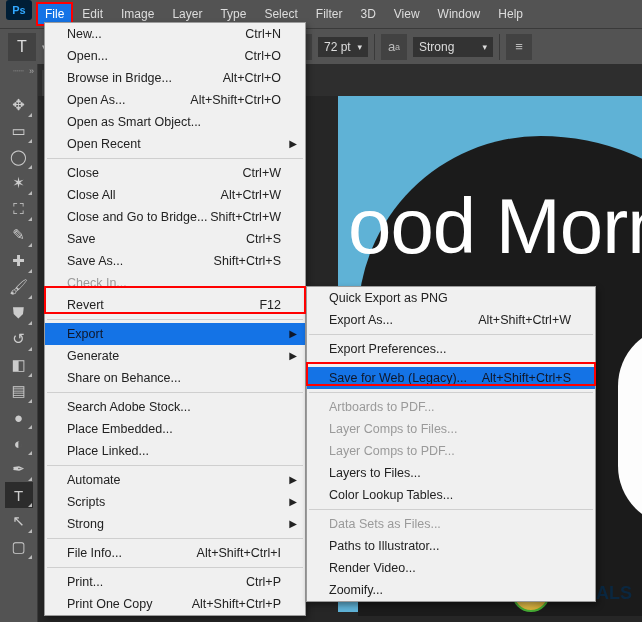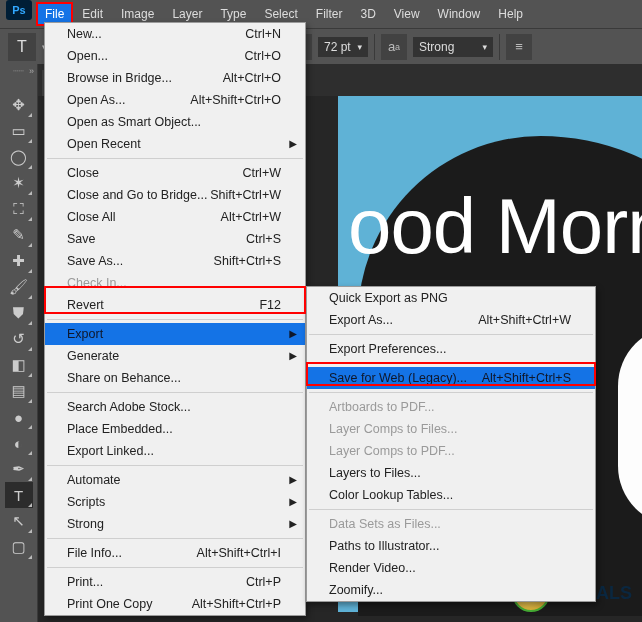--- a/index.html
+++ b/index.html
@@ -236,28 +236,28 @@
       <span>Open Recent</span>
       <span></span>
       <span class="arrow">▶</span>
     </div>
     <div class="dd-sep"></div>
     <div class="dd-item">
       <span>Close</span>
       <span>Ctrl+W</span>
     </div>
     <div class="dd-item">
+      <span>Close All</span>
+      <span>Alt+Ctrl+W</span>
+    </div>
+    <div class="dd-item">
       <span>Close and Go to Bridge...</span>
       <span>Shift+Ctrl+W</span>
     </div>
     <div class="dd-item">
-      <span>Close All</span>
-      <span>Alt+Ctrl+W</span>
-    </div>
-    <div class="dd-item">
       <span>Save</span>
       <span>Ctrl+S</span>
     </div>
     <div class="dd-item">
       <span>Save As...</span>
       <span>Shift+Ctrl+S</span>
     </div>
     <div class="dd-item disabled">
       <span>Check In...</span>
       <span></span>
@@ -284,21 +284,21 @@
     <div class="dd-sep"></div>
     <div class="dd-item">
       <span>Search Adobe Stock...</span>
       <span></span>
     </div>
     <div class="dd-item">
       <span>Place Embedded...</span>
       <span></span>
     </div>
     <div class="dd-item">
-      <span>Export Linked...</span>
+      <span>Place Linked...</span>
       <span></span>
     </div>
     <div class="dd-sep"></div>
     <div class="dd-item">
       <span>Automate</span>
       <span></span>
       <span class="arrow">▶</span>
     </div>
     <div class="dd-item">
       <span>Scripts</span>

